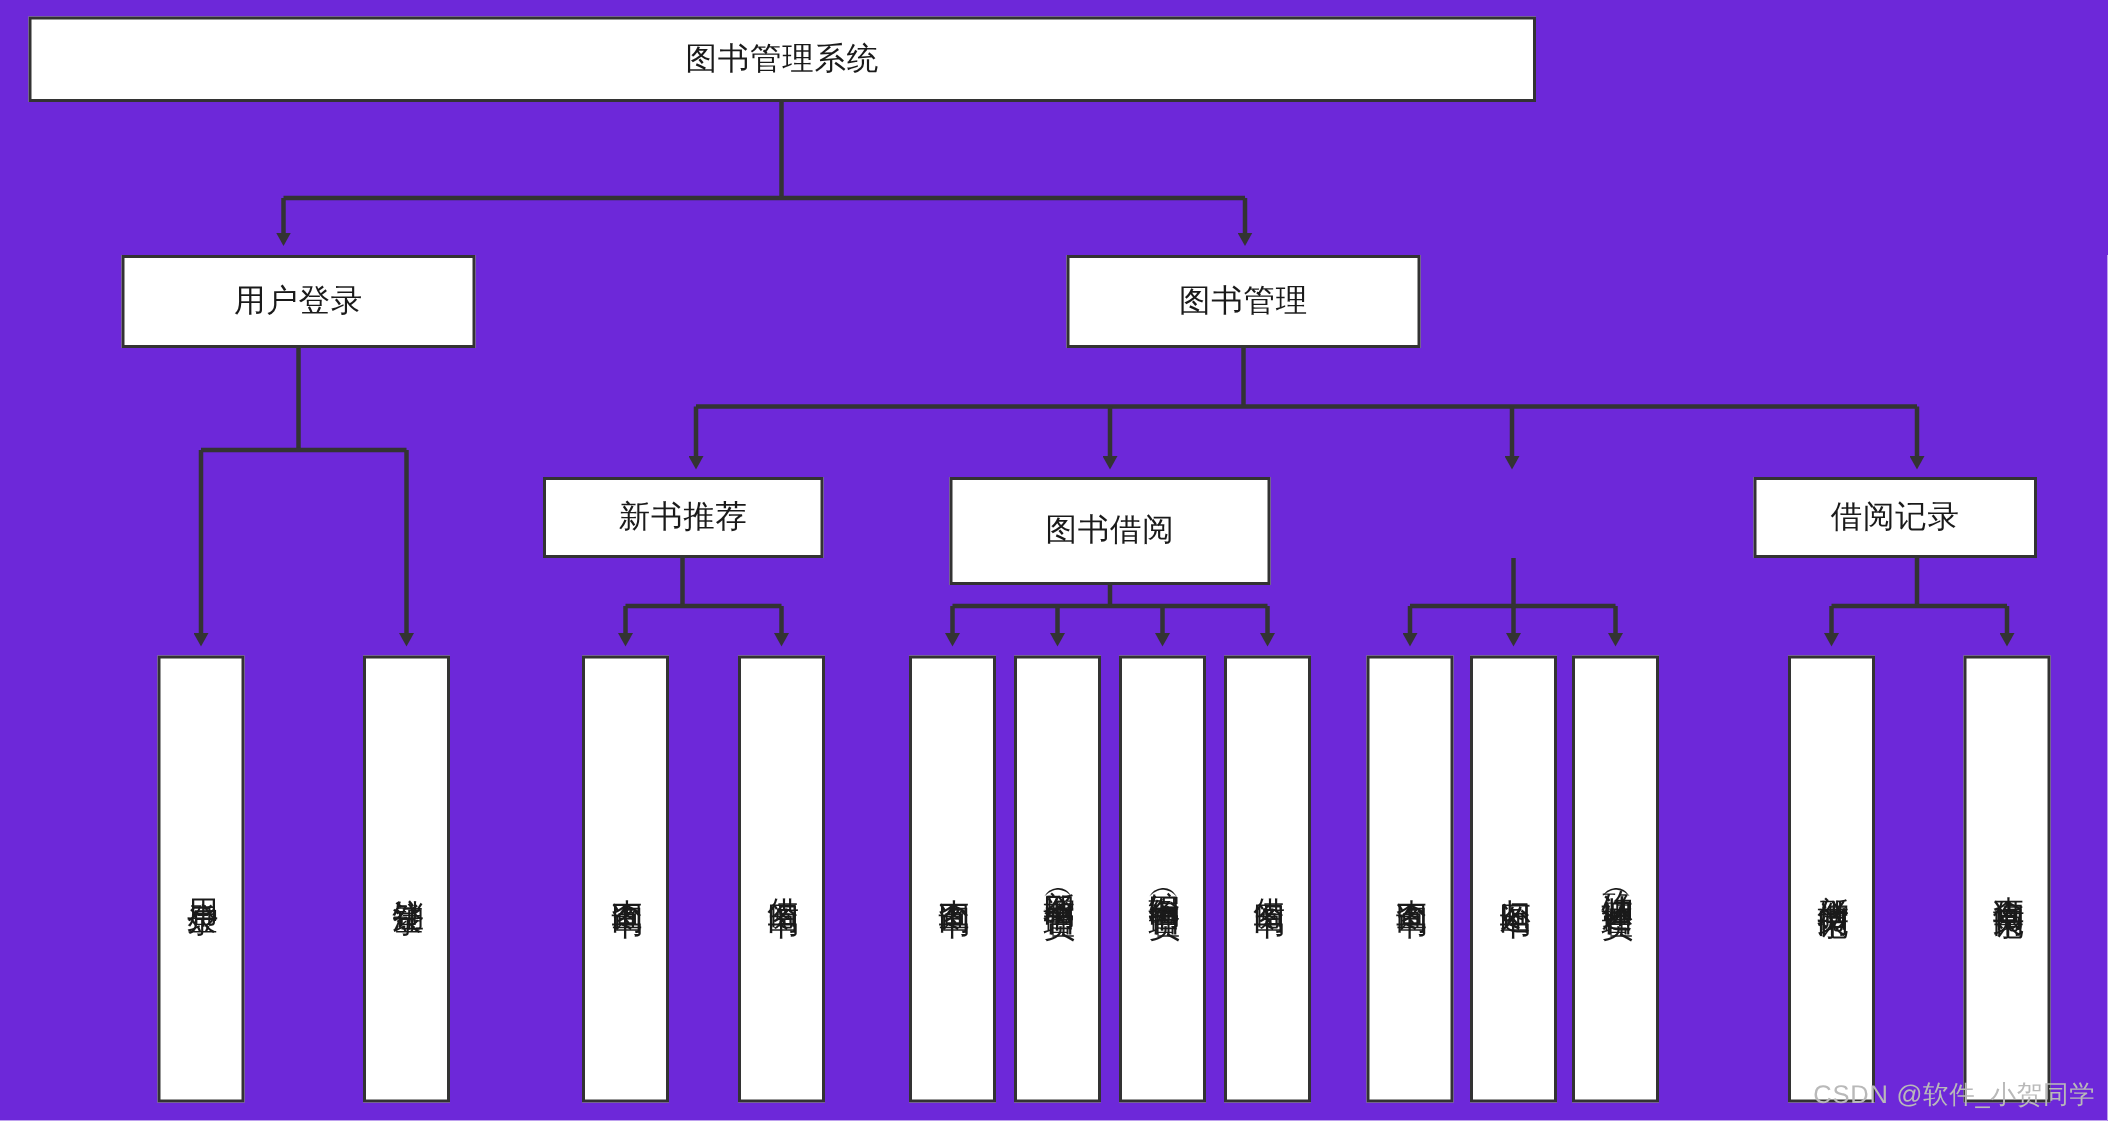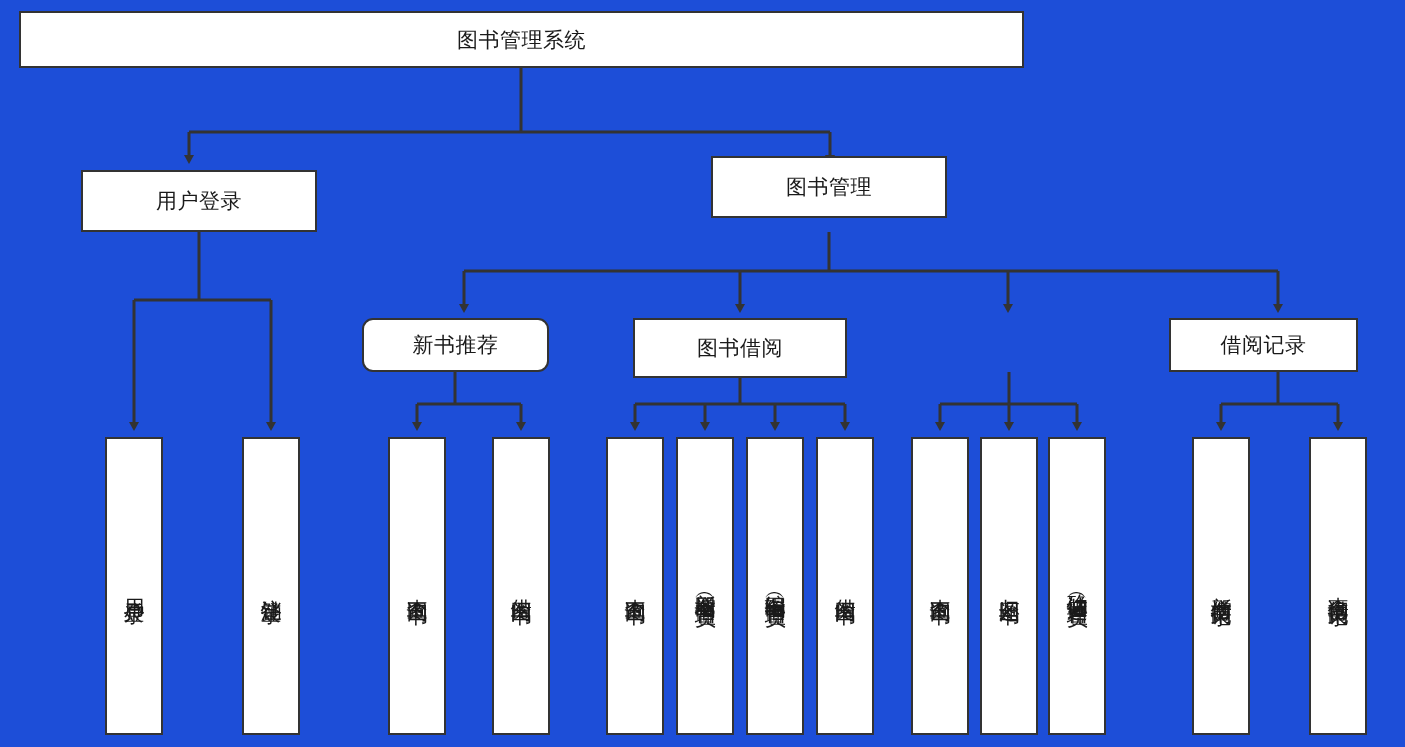--- a/index.html
+++ b/index.html
@@ -7,21 +7,21 @@
     padding: 0;
     background: #ffffff;
   }
   body {
     font-family: "Liberation Sans", "DejaVu Sans", sans-serif;
   }
   #canvas {
     position: relative;
     width: 1405px;
     height: 747px;
-    background: #1d4ed8;
+    background: #6d28d9;
     overflow: hidden;
   }
   #wires {
     position: absolute;
     left: 0;
     top: 0;
     width: 1405px;
     height: 747px;
   }
   .node {
@@ -117,28 +117,28 @@
     </g>
   </svg>
 
   <div class="node horiz" style="left:19px; top:11px; width:1005px; height:57px;">
     <span class="node-label">图书管理系统</span>
   </div>
 
   <div class="node horiz" style="left:81px; top:170px; width:236px; height:62px;">
     <span class="node-label">用户登录</span>
   </div>
-  <div class="node horiz" style="left:711px; top:156px; width:236px; height:62px;">
+  <div class="node horiz" style="left:711px; top:170px; width:236px; height:62px;">
     <span class="node-label">图书管理</span>
   </div>
 
-  <div class="node horiz" style="left:362px; top:318px; width:187px; height:54px;border-radius:11px;">
+  <div class="node horiz" style="left:362px; top:318px; width:187px; height:54px;">
     <span class="node-label">新书推荐</span>
   </div>
-  <div class="node horiz" style="left:633px; top:318px; width:214px; height:60px;">
+  <div class="node horiz" style="left:633px; top:318px; width:214px; height:72px;">
     <span class="node-label">图书借阅</span>
   </div>
   <div class="node horiz" style="left:1169px; top:318px; width:189px; height:54px;">
     <span class="node-label">借阅记录</span>
   </div>
 
   <div class="node vert" style="left:105px; top:437px; width:58px; height:298px;">
     <span class="node-label">用户登录</span>
   </div>
   <div class="node vert" style="left:242px; top:437px; width:58px; height:298px;">
@@ -175,14 +175,15 @@
     <span class="node-label">确认归还（管理员）</span>
   </div>
 
   <div class="node vert" style="left:1192px; top:437px; width:58px; height:298px;">
     <span class="node-label">新增借阅记录</span>
   </div>
   <div class="node vert" style="left:1309px; top:437px; width:58px; height:298px;">
     <span class="node-label">查询借阅记录</span>
   </div>
 
+  <div id="watermark">CSDN @软件_小贺同学</div>
 
 </div>
 
 </body></html>

